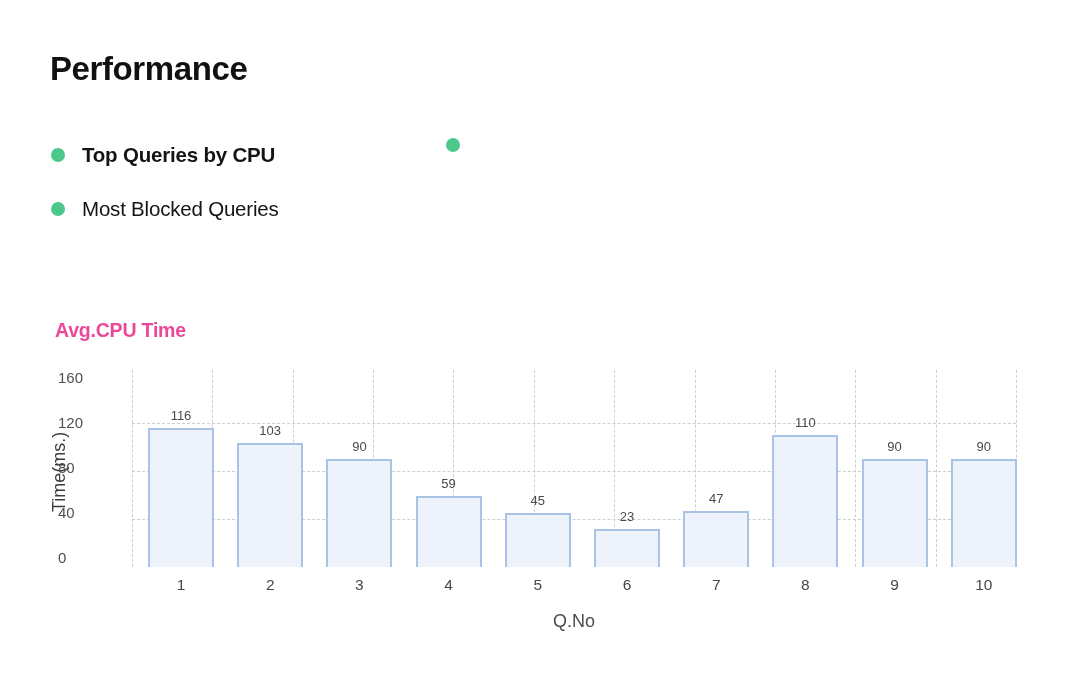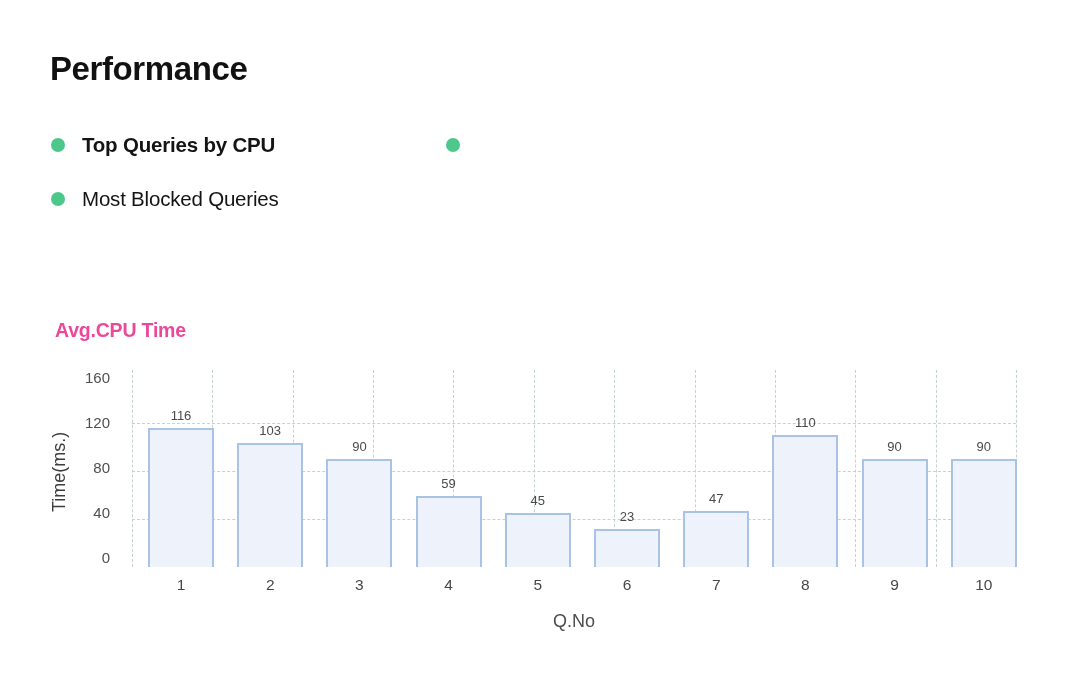--- a/index.html
+++ b/index.html
@@ -17,21 +17,21 @@
     left: 50px;
     top: 51px;
     margin: 0;
     font-size: 33px;
     line-height: 36px;
     font-weight: 700;
     letter-spacing: -0.4px;
     color: #111111;
   }
   .menu-col { position: absolute; top: 131px; }
-  .menu-col-0 { left: 51px; }
+  .menu-col-0 { left: 51px; margin-top: 10px; }
   .menu-col-1 { left: 446px; }
   .menu-item {
     display: flex;
     align-items: center;
     height: 28px;
     margin-bottom: 26px;
     cursor: pointer;
   }
   .bullet {
     width: 14px;
@@ -87,21 +87,20 @@
     width: 80px;
     text-align: center;
     font-size: 13px;
     line-height: 16px;
     color: #4a4a4a;
   }
   .y-tick {
     position: absolute;
     left: 58px;
     width: 52px;
-    text-align: right;
     font-size: 15px;
     line-height: 18px;
     color: #4f4f4f;
   }
   .x-tick {
     position: absolute;
     width: 88px;
     text-align: center;
     font-size: 15.5px;
     line-height: 18px;

